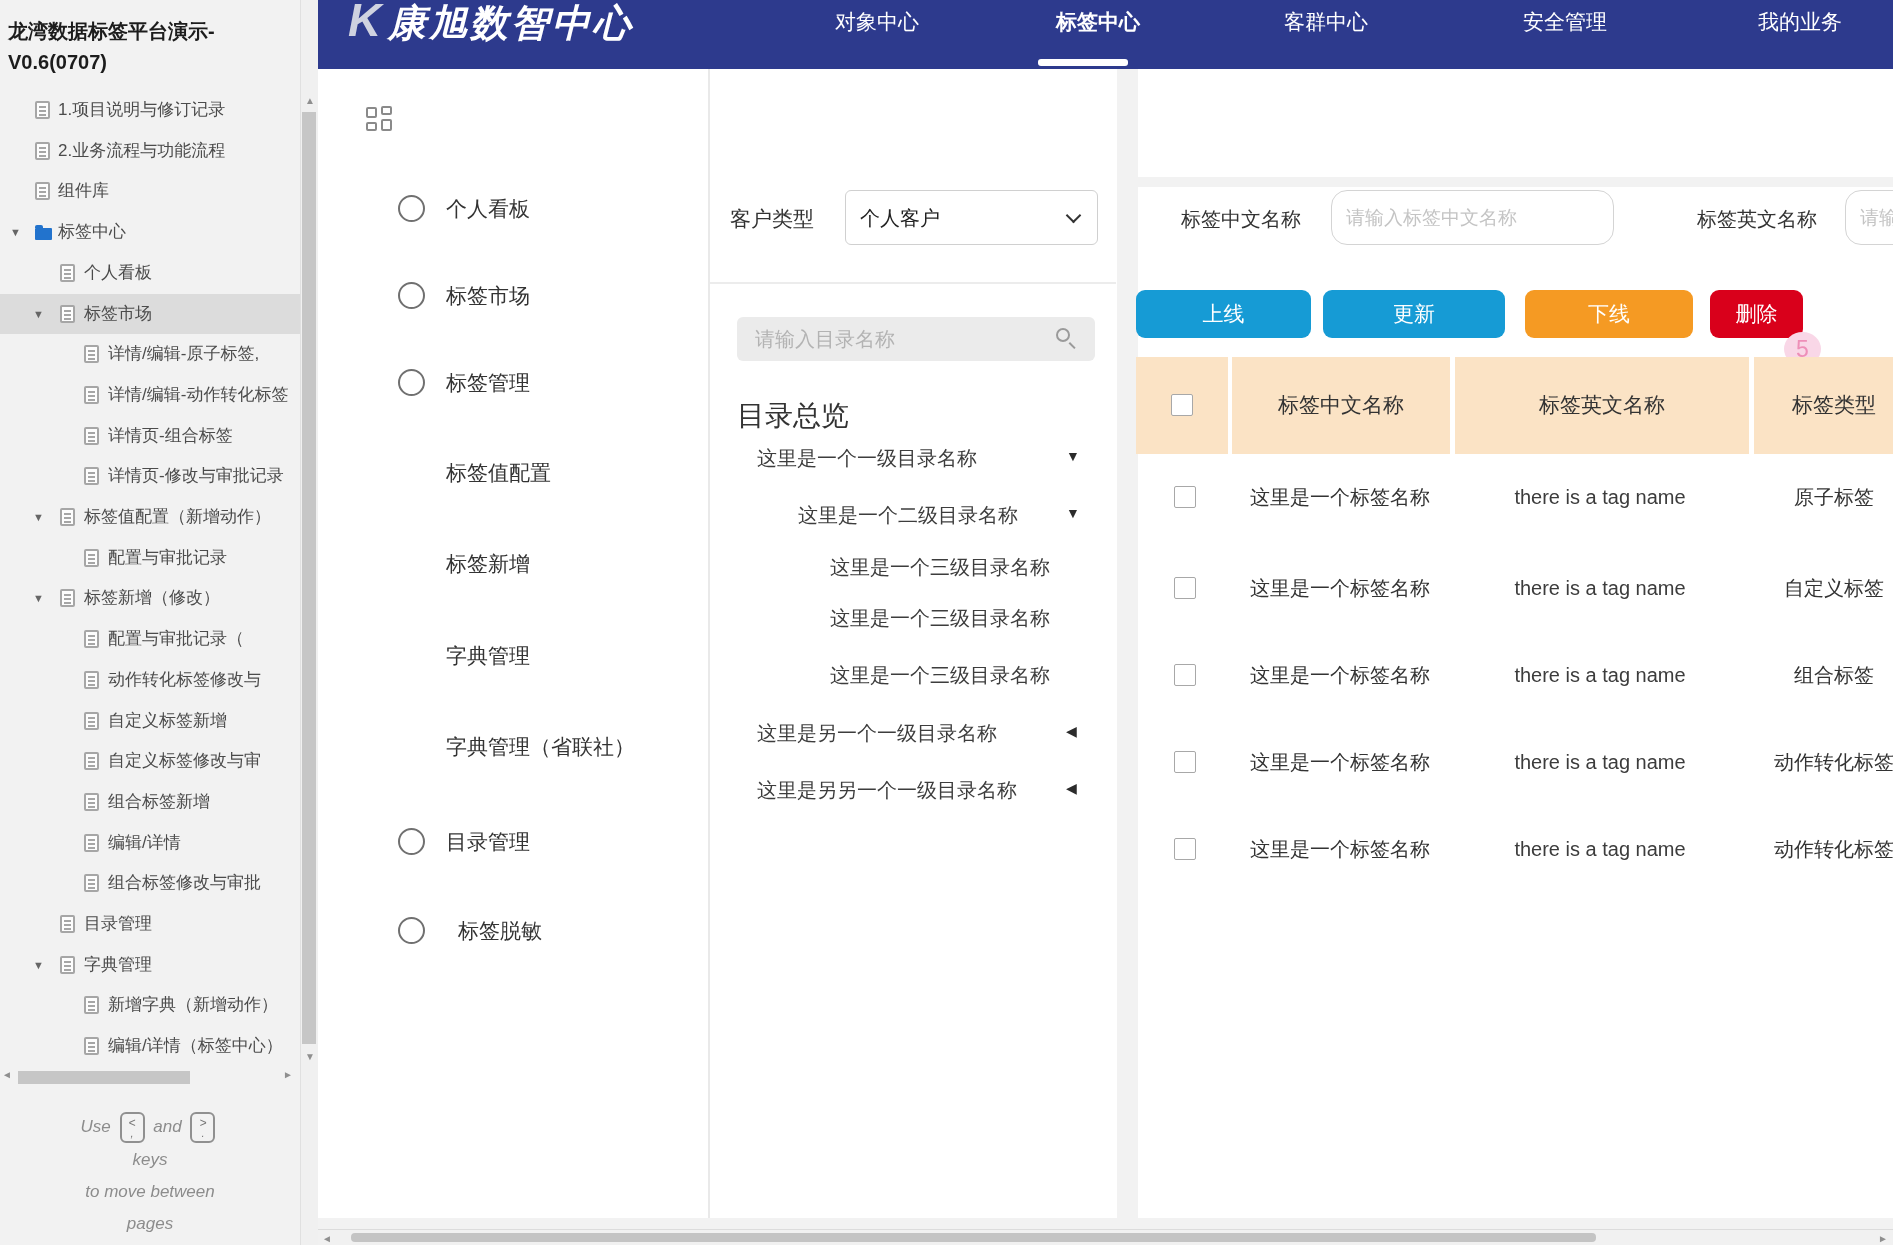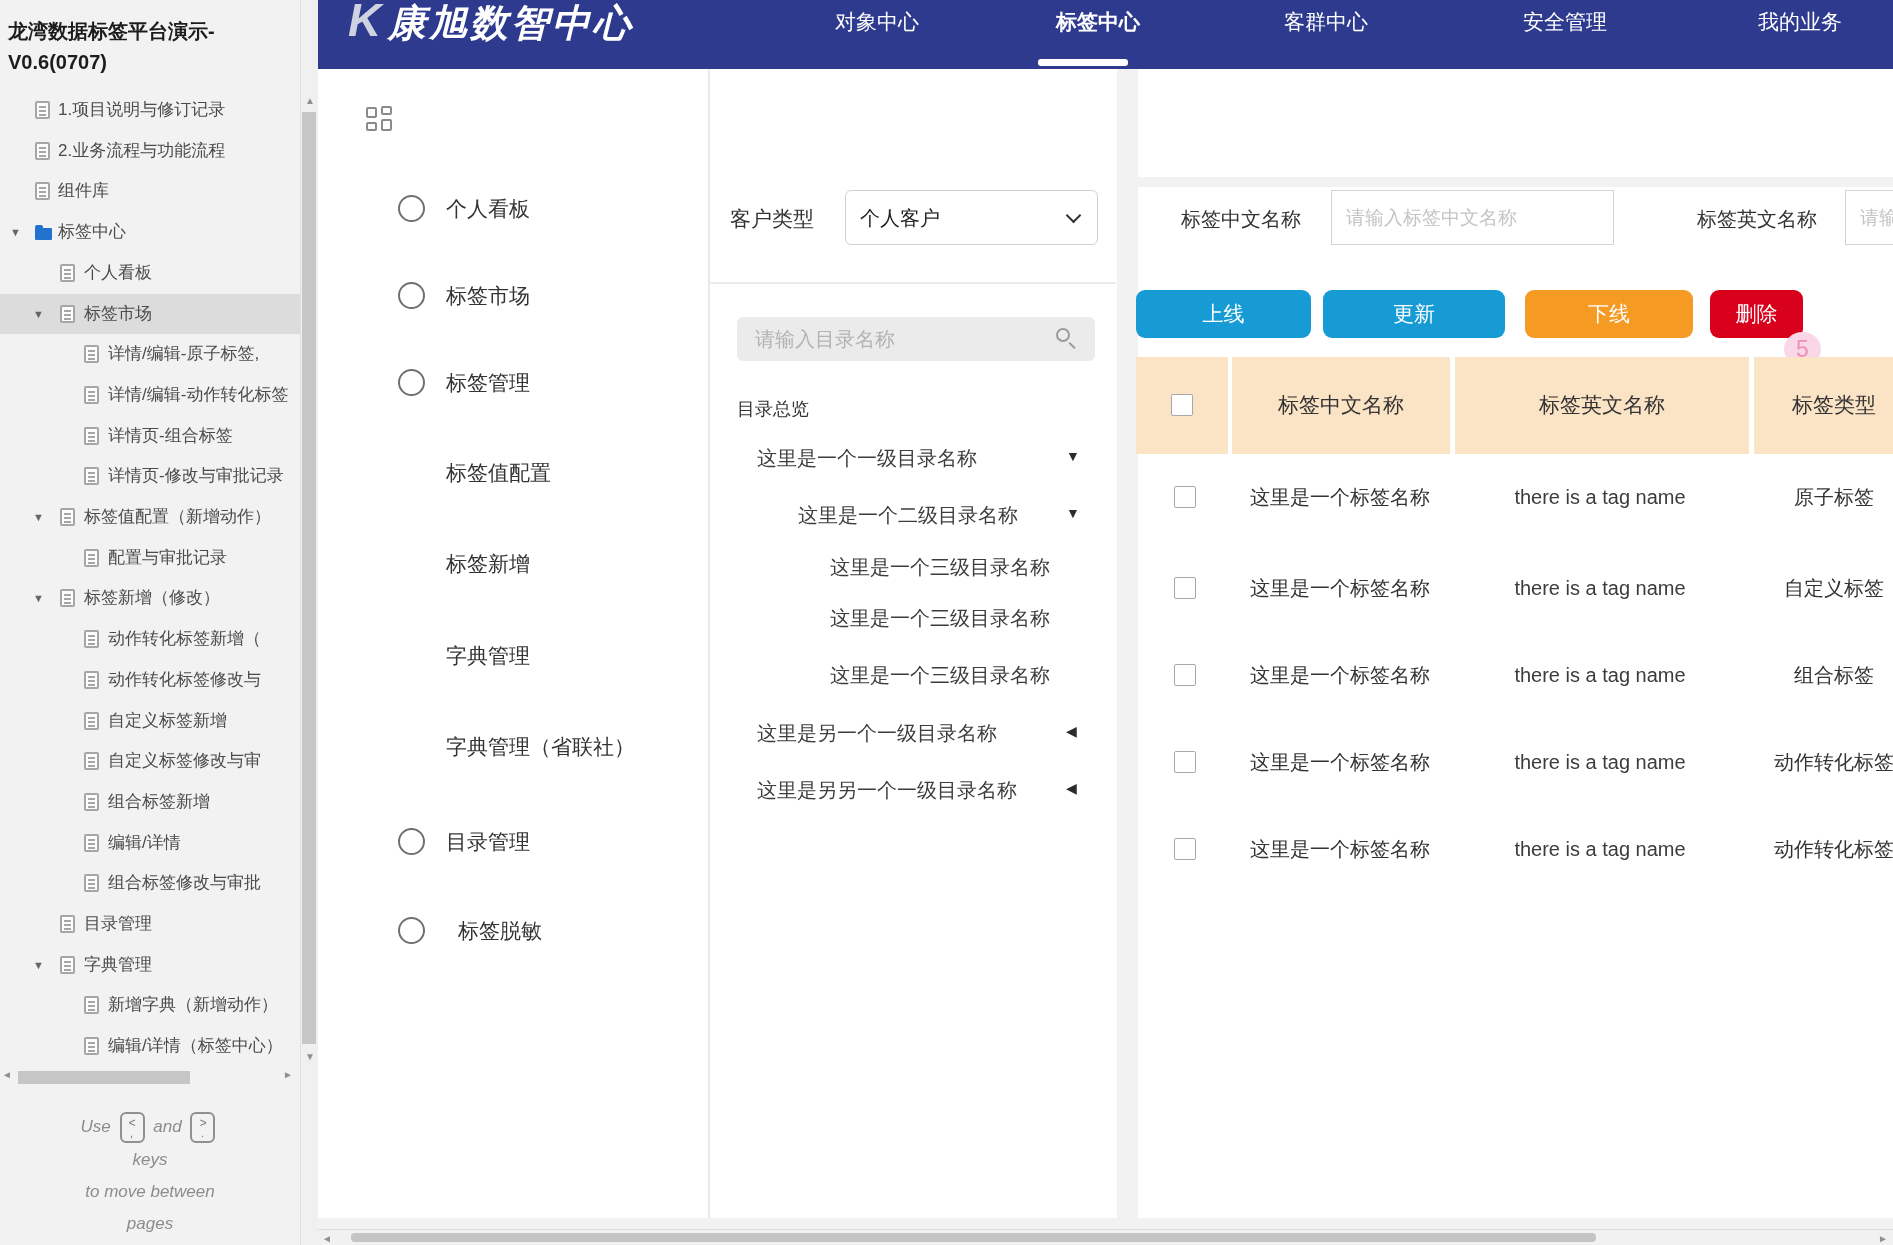--- a/index.html
+++ b/index.html
@@ -62,21 +62,21 @@
   .chev { position:absolute; right:18px; top:19px; width:11px; height:11px; border-right:2px solid #333; border-bottom:2px solid #333; transform:rotate(45deg); }
   #mid-divider { left:710px; top:282px; width:406px; height:2px; background:#ececec; }
   #dir-search { left:737px; top:317px; width:358px; height:44px; background:#ebebeb; border:none; border-radius:6px; padding:0 44px 0 18px; font-size:20px; color:#555; font-family:inherit; }
   #dir-search::placeholder { color:#b3b3b3; }
   #mag { left:1056px; top:328px; width:14px; height:14px; border:2px solid #9a9a9a; border-radius:50%; }
   #mag:after { content:""; position:absolute; left:12px; top:12px; width:8px; height:2px; background:#9a9a9a; transform:rotate(45deg); transform-origin:0 0; }
   .tree-row { white-space:nowrap; font-size:20px; color:#3d3d3d; cursor:pointer; }
   .tree-arrow { position:absolute; left:1066px; font-size:14px; color:#2b2b2b; cursor:pointer; }
 
   
-  .text-input { position:absolute; height:55px; background:#fff; border:1px solid #d4d4d4; border-radius:0; padding:0 14px; font-size:19px; color:#333; font-family:inherit; }
+  .text-input { position:absolute; height:55px; background:#fff; border:1px solid #d4d4d4; border-radius:16px; padding:0 14px; font-size:19px; color:#333; font-family:inherit; }
   .text-input::placeholder { color:#c4c4c4; }
   .act-btn { position:absolute; top:290px; height:48px; border:none; border-radius:9px; color:#fff; font-size:21px; font-family:inherit; cursor:pointer; }
   #badge { left:1784px; top:332px; width:37px; height:34px; background:#f9d7e7; border-radius:50%; text-align:center; line-height:34px; font-size:23px; color:#ee8fb8; }
   #badge:after { content:""; position:absolute; left:10px; top:30px; border-left:8px solid transparent; border-right:8px solid transparent; border-top:13px solid #f9d7e7; }
   .th-block { position:absolute; top:357px; height:97px; background:#fbe3c5; }
   .th-text { position:absolute; width:100%; top:34px; text-align:center; font-size:21px; color:#333; white-space:nowrap; }
   .cbx { position:absolute; width:22px; height:22px; background:#fff; border:1px solid #a8a8a8; border-radius:2px; cursor:pointer; }
   .cell { position:absolute; text-align:center; white-space:nowrap; transform:translate(-50%,-50%); }
   .cell.cn { font-size:20px; color:#333; }
   .cell.en { font-size:20px; color:#3c3c3c; }
@@ -144,21 +144,21 @@
         <div class="icon-doc" style="left: 84px;"></div>
         <div class="sm-label" style="left: 108px;">配置与审批记录</div>
       </div>
       <div class="abs sm-row" style="top: 578.4px;">
         <div class="sm-arrow" style="left: 33px;">▼</div>
         <div class="icon-doc" style="left: 60px;"></div>
         <div class="sm-label" style="left: 84px;">标签新增（修改）</div>
       </div>
       <div class="abs sm-row" style="top: 619.1px;">
         <div class="icon-doc" style="left: 84px;"></div>
-        <div class="sm-label" style="left: 108px;">动作转化标签新增（</div>
+        <div class="sm-label" style="left: 108px;">配置与审批记录（</div>
       </div>
       <div class="abs sm-row" style="top: 659.8px;">
         <div class="icon-doc" style="left: 84px;"></div>
         <div class="sm-label" style="left: 108px;">动作转化标签修改与</div>
       </div>
       <div class="abs sm-row" style="top: 700.5px;">
         <div class="icon-doc" style="left: 84px;"></div>
         <div class="sm-label" style="left: 108px;">自定义标签新增</div>
       </div>
       <div class="abs sm-row" style="top: 741.2px;">
@@ -268,21 +268,21 @@
 
 <div id="middle-panel" class="abs panel"></div>
 <div class="abs field-label" style="left:730px; top:205px;">客户类型</div>
 <div id="cust-select" class="abs">
   <span class="val">个人客户</span>
   <span class="chev"></span>
 </div>
 <div id="mid-divider" class="abs"></div>
 <input id="dir-search" class="abs" type="text" placeholder="请输入目录名称" style="">
 <span id="mag" class="abs"></span>
-<div class="abs field-label" style="left:737px; top:397px; font-size:18px;">目录总览</div>
+<div class="abs field-label" style="left:737px; top:397px; font-size:28px;">目录总览</div>
 <div id="dir-tree"></div>
 
 <div id="right-top" class="abs panel"></div>
 <div id="right-panel" class="abs panel"></div>
 
 <div class="abs field-label" style="left:1181px; top:206px; font-size:20px;">标签中文名称</div>
 <input class="abs text-input" style="left: 1331px; top: 190px; width: 283px;" type="text" placeholder="请输入标签中文名称">
 <div class="abs field-label" style="left:1697px; top:206px; font-size:20px;">标签英文名称</div>
 <input class="abs text-input" style="left: 1845px; top: 190px; width: 220px;" type="text" placeholder="请输入标签英文名称">
 

